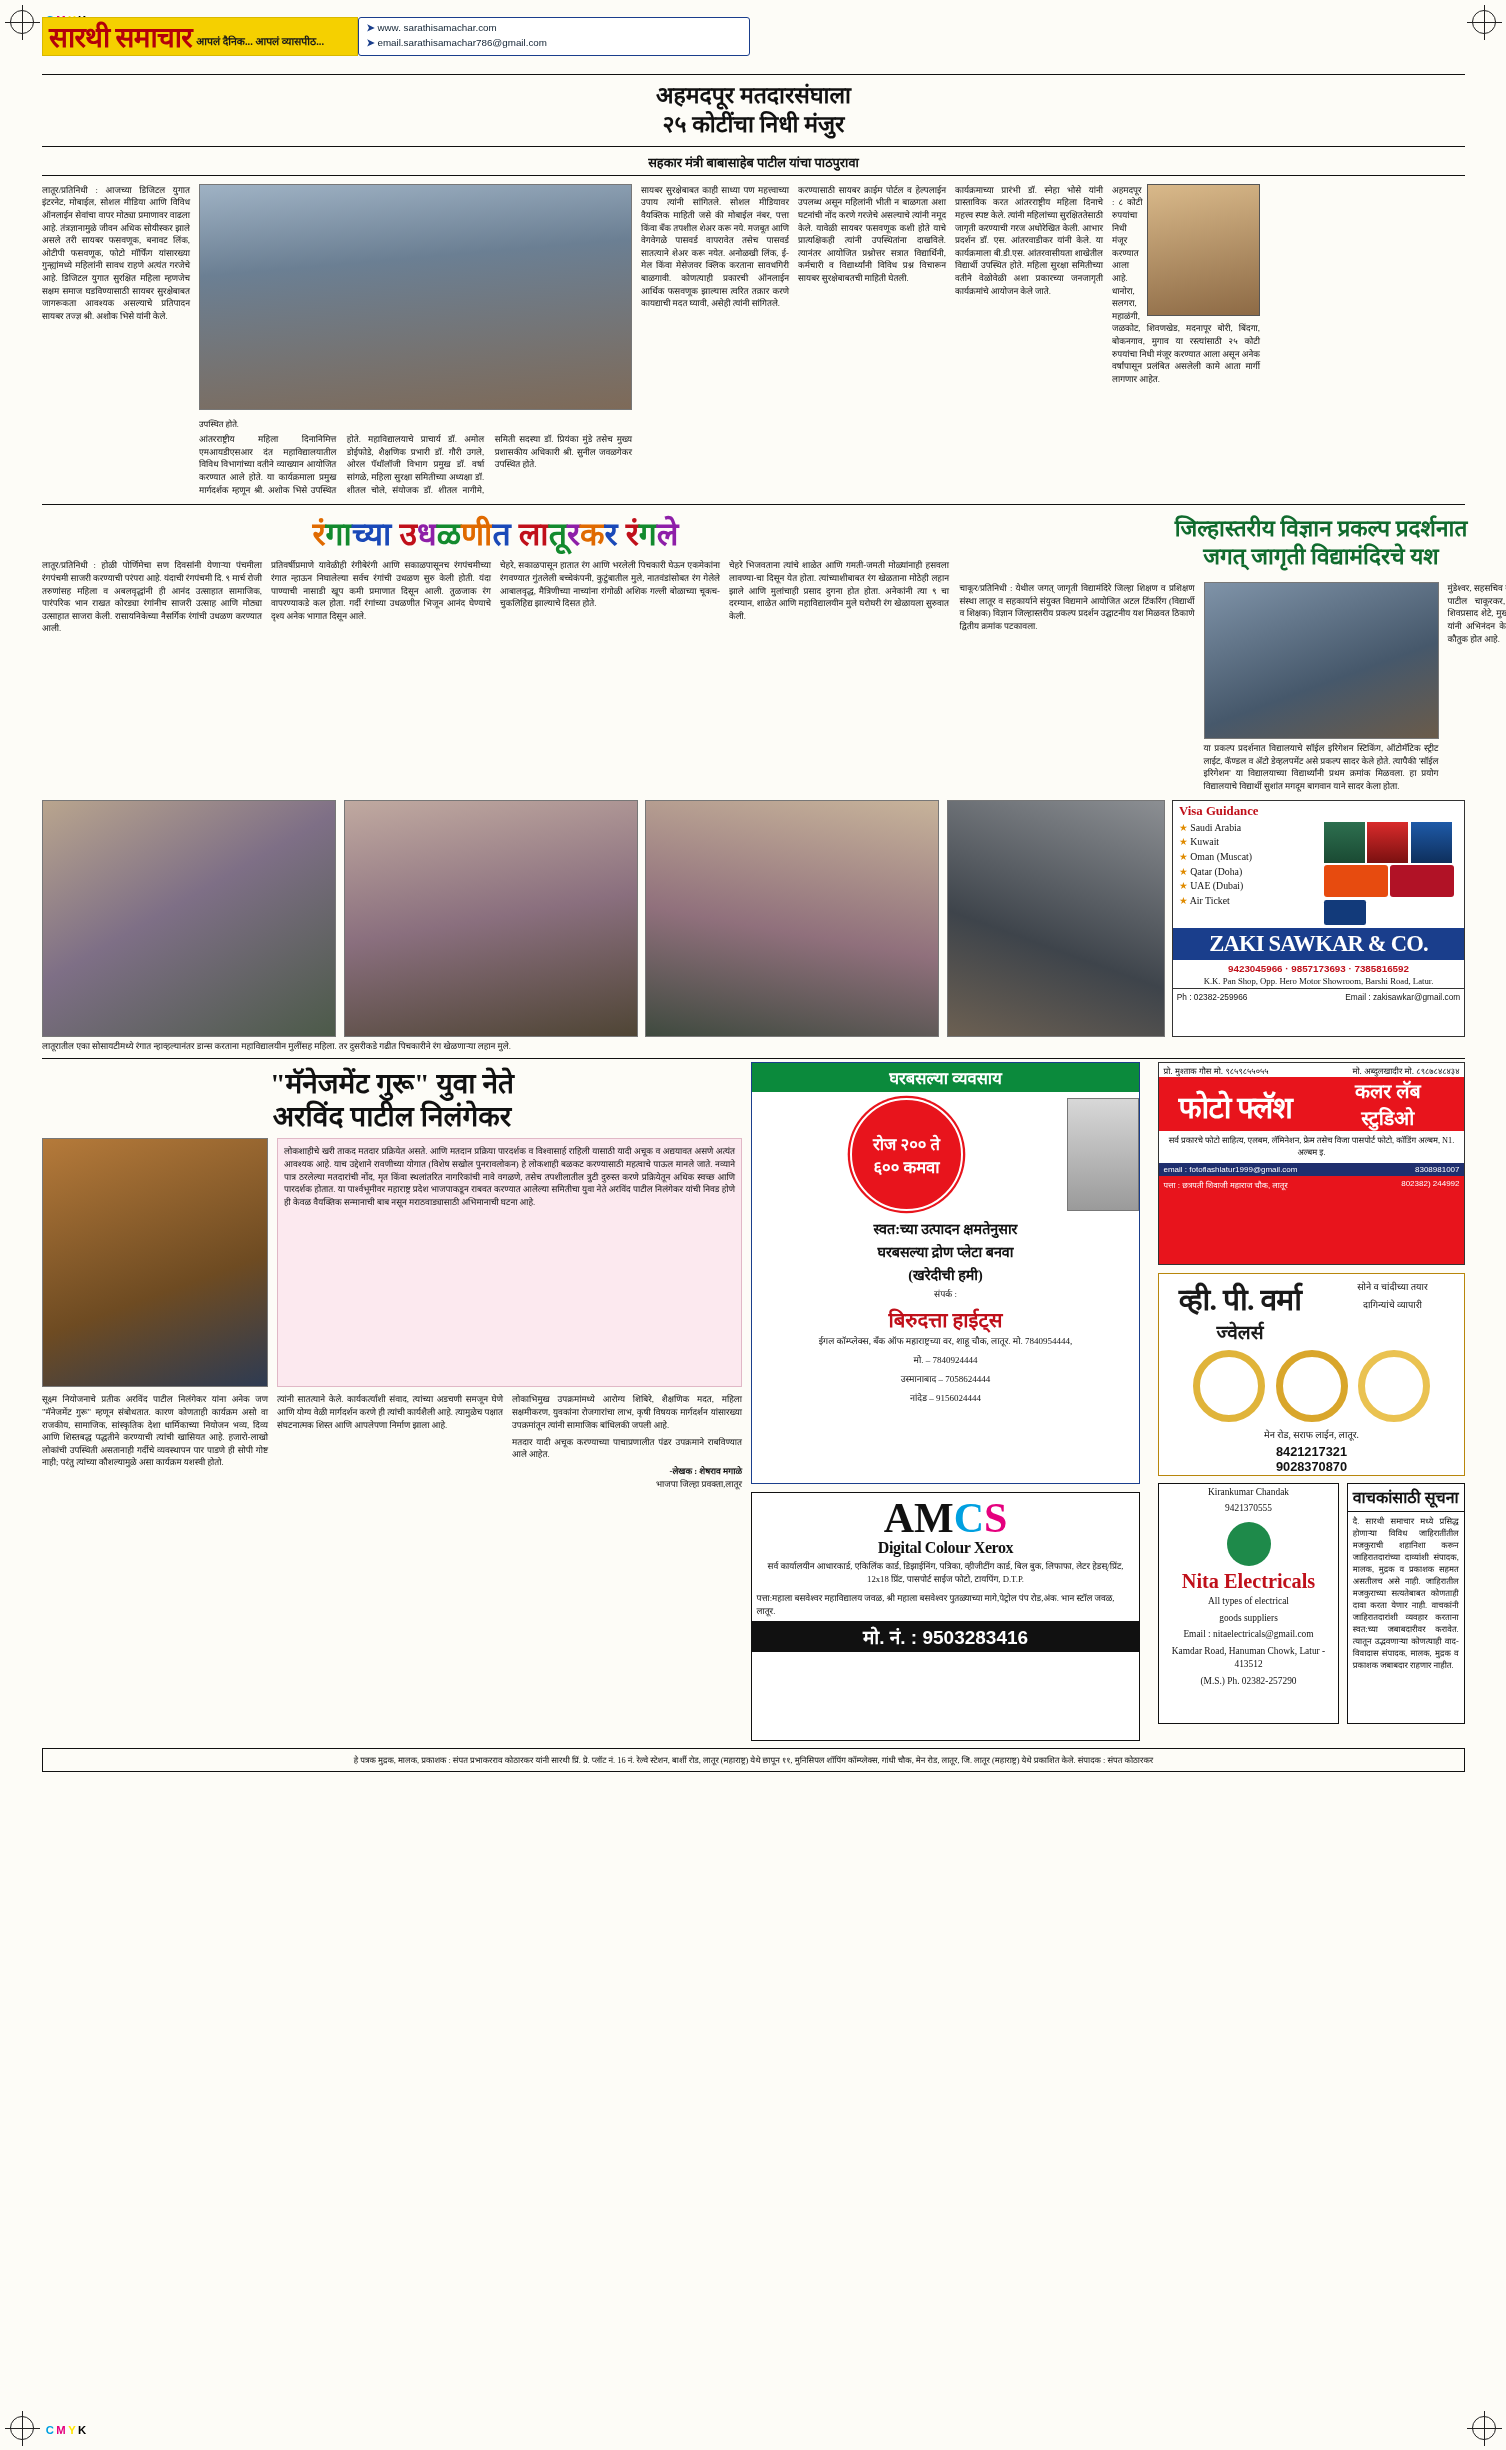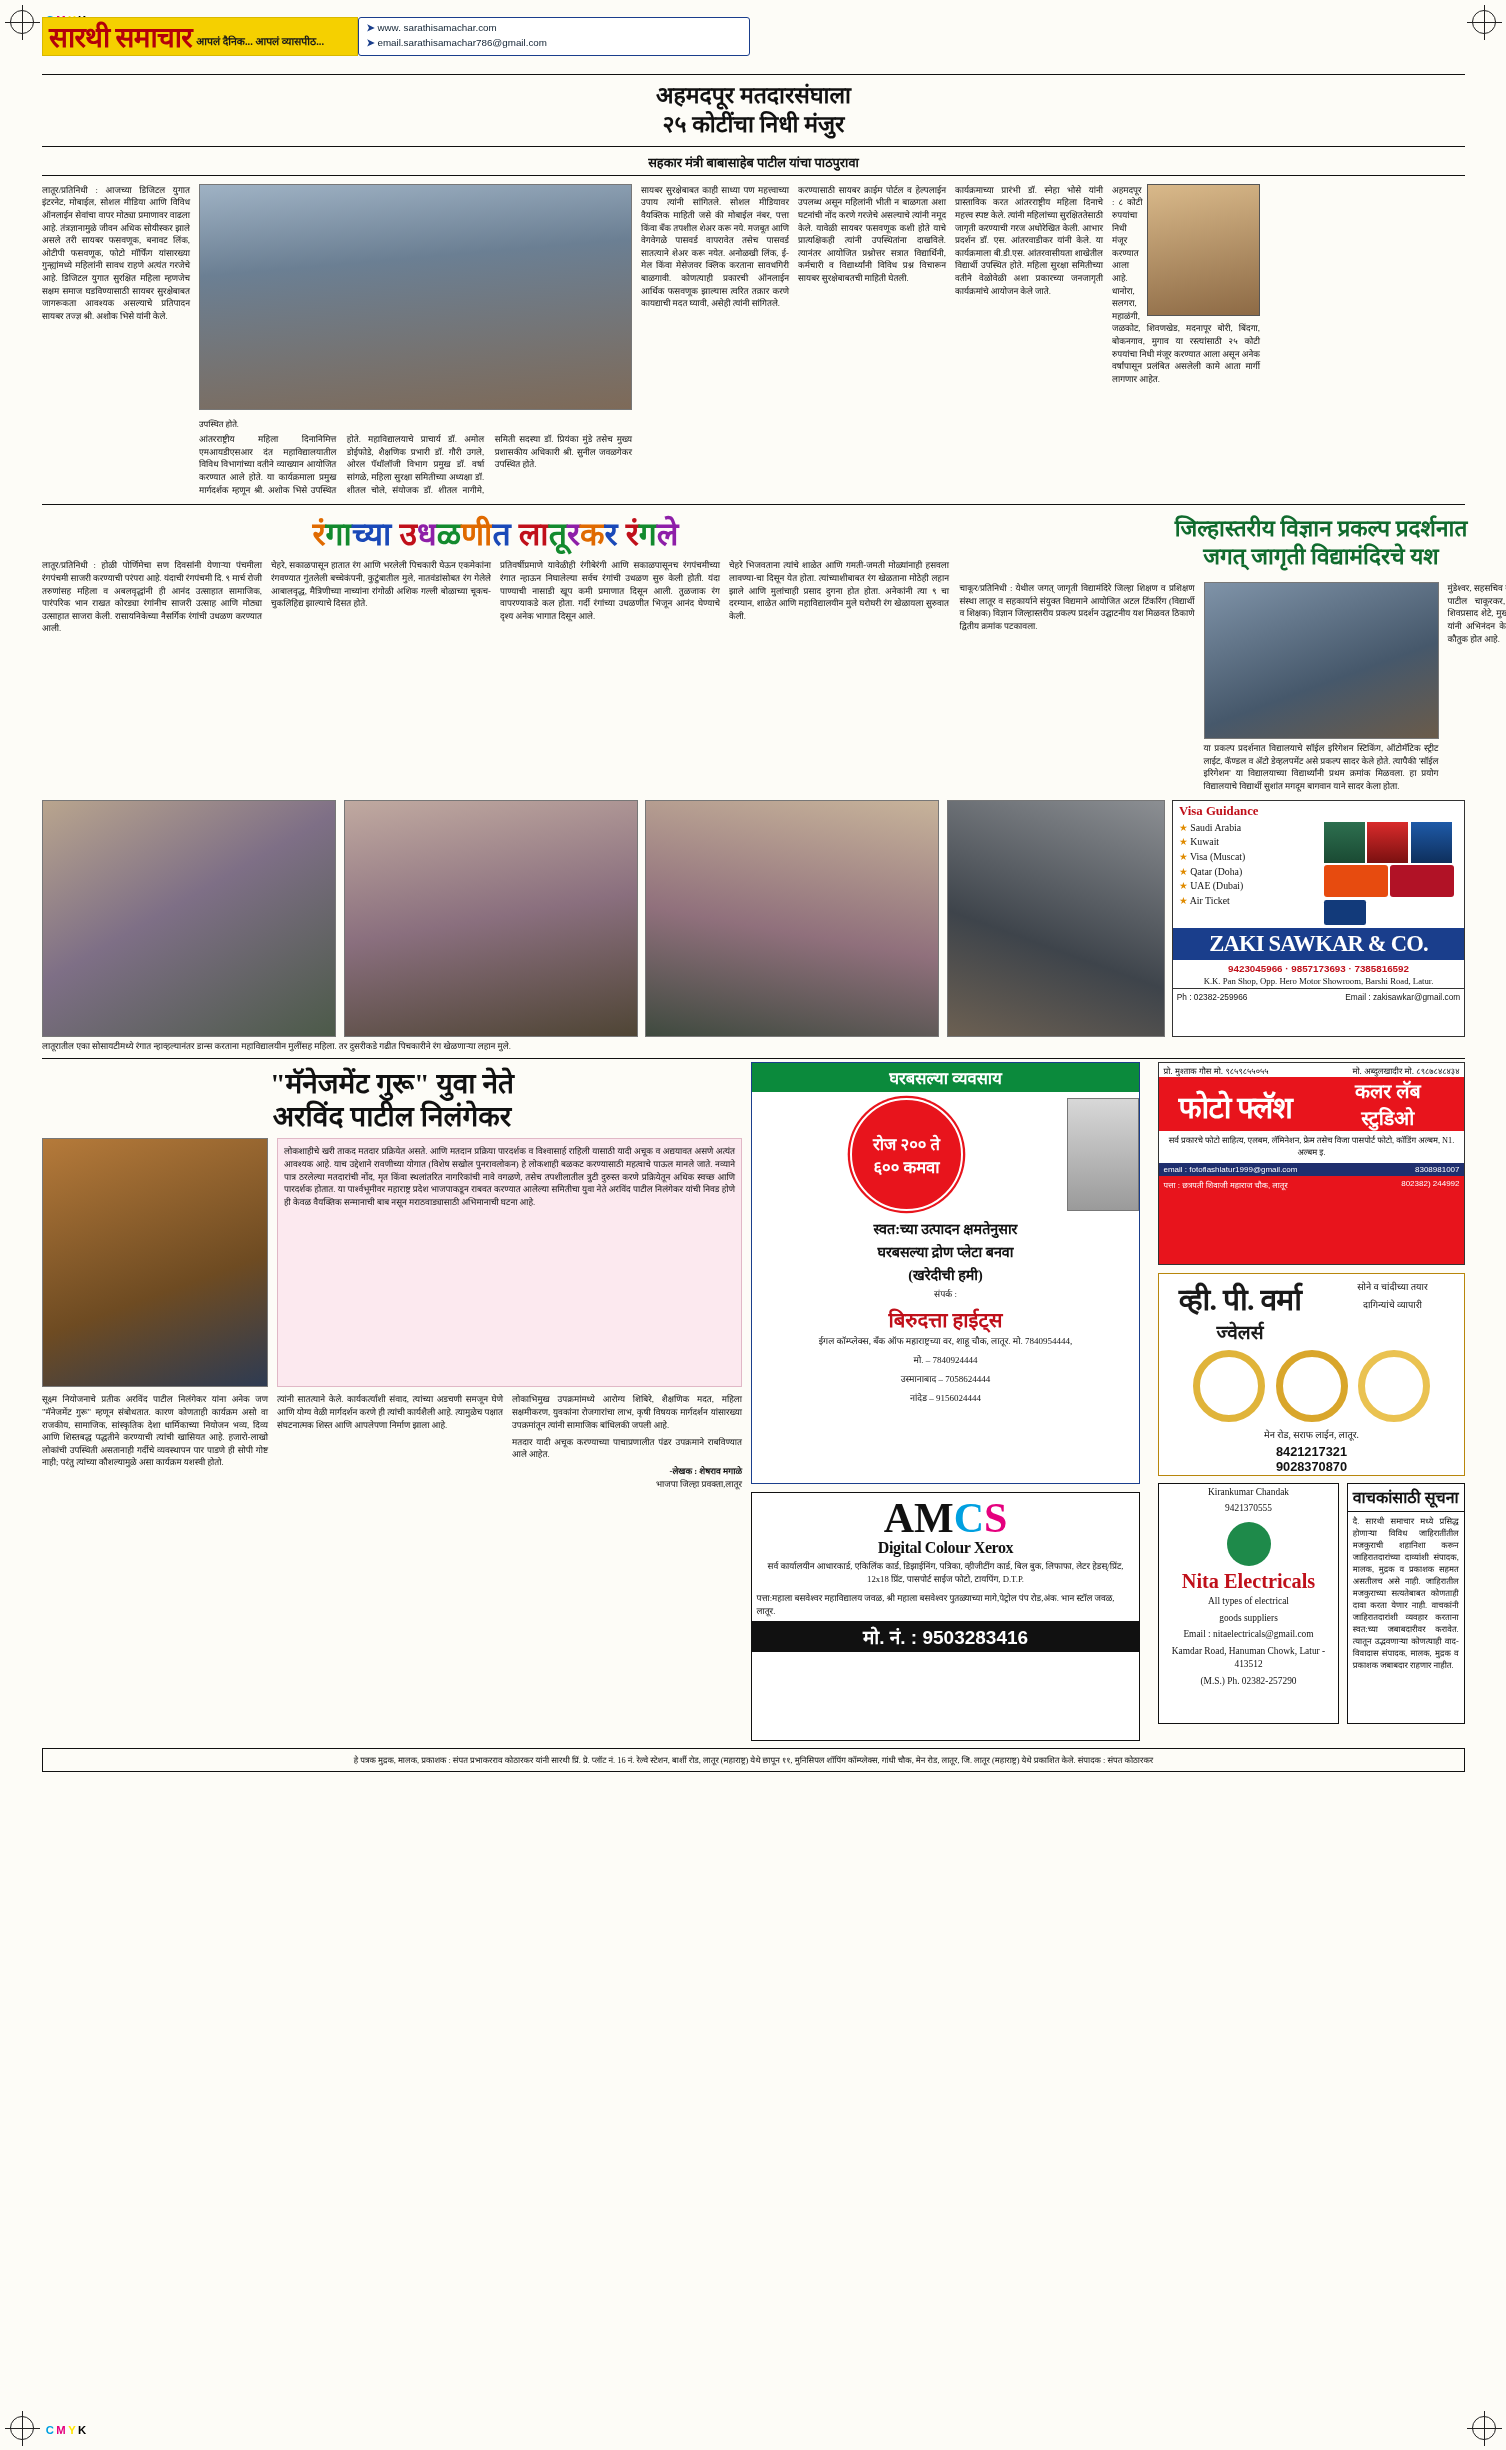--- a/index.html
+++ b/index.html
@@ -270,22 +270,22 @@
     <div class="sec2">
       <div class="sec2-left">
         <div class="rang-title">
           <span class="o">रं</span><span class="g">गा</span><span class="b">च्या</span>
           <span class="r">उ</span><span class="p">ध</span><span class="g">ळ</span><span class="o">णी</span><span class="b">त</span>
           <span class="r">ला</span><span class="g">तू</span><span class="p">र</span><span class="o">क</span><span class="b">र</span>
           <span class="r">रं</span><span class="g">ग</span><span class="p">ले</span>
         </div>
         <div class="sec2-cols">
           <div class="c4 col-text">लातूर/प्रतिनिधी : होळी पोर्णिमेचा सण दिवसांनी येणाऱ्या पंचमीला रंगपंचमी साजरी करण्याची परंपरा आहे. यंदाची रंगपंचमी दि. ९ मार्च रोजी तरुणांसह महिला व अबलवृद्धांनी ही आनंद उत्साहात सामाजिक, पारंपरिक भान राखत कोरड्या रंगांनीच साजरी उत्साह आणि मोठ्या उत्साहात साजरा केली. रासायनिकेच्या नैसर्गिक रंगांची उधळण करण्यात आली.</div>
+          <div class="c4 col-text">प्रतिवर्षीप्रमाणे यावेळीही रंगीबेरंगी आणि सकाळपासूनच रंगपंचमीच्या रंगात न्हाऊन निघालेल्या सर्वच रंगांची उधळण सुरु केली होती. यंदा पाण्याची नासाडी खूप कमी प्रमाणात दिसून आली. तुळजाक रंग वापरण्याकडे कल होता. गर्दी रंगांच्या उधळणीत भिजून आनंद घेण्याचे दृश्य अनेक भागात दिसून आले.</div>
           <div class="c4 col-text">चेहरे, सकाळपासून हातात रंग आणि भरलेली पिचकारी घेऊन एकमेकांना रंगवण्यात गुंतलेली बच्चेकंपनी, कुटुंबातील मुले, नातवंडांसोबत रंग गेलेले आबालवृद्ध, मैत्रिणीच्या नाच्यांना रांगोळी अशिक गल्ली बोळाच्या चूकच-चुकलिहिद्य झाल्याचे दिसत होते.</div>
-          <div class="c4 col-text">प्रतिवर्षीप्रमाणे यावेळीही रंगीबेरंगी आणि सकाळपासूनच रंगपंचमीच्या रंगात न्हाऊन निघालेल्या सर्वच रंगांची उधळण सुरु केली होती. यंदा पाण्याची नासाडी खूप कमी प्रमाणात दिसून आली. तुळजाक रंग वापरण्याकडे कल होता. गर्दी रंगांच्या उधळणीत भिजून आनंद घेण्याचे दृश्य अनेक भागात दिसून आले.</div>
           <div class="c4 col-text">चेहरे भिजवताना त्यांचे शाळेत आणि गमती-जमती मोळ्यांनाही हसवला लावण्या-चा दिसून येत होता. त्यांच्याशीबाबत रंग खेळताना मोठेही लहान झाले आणि मुलांचाही प्रसाद दुगना होत होता. अनेकांनी त्या ९ चा दरम्यान, शाळेत आणि महाविद्यालयीन मुले घरोघरी रंग खेळायला सुरुवात केली.</div>
         </div>
       </div>
 
       <div class="sec2-right">
         <div class="sci-title">
           <span>जिल्हास्तरीय विज्ञान प्रकल्प प्रदर्शनात</span><br>
           <span>जगत् जागृती विद्यामंदिरचे यश</span>
         </div>
         <div class="sec2r-cols">
@@ -314,21 +314,21 @@
       <div class="ps-item">
         <div class="photo" style="width:218px; height:237px; background:linear-gradient(200deg,#8c8f93,#3e444b 60%,#6c6052);"></div>
       </div>
 
       <div class="ad zaki" style="width:303px; height:237px;">
         <div class="zaki-head">Visa Guidance</div>
         <div style="display:flex;">
           <ul class="zaki-list" style="margin:0; flex:1;">
             <li>Saudi Arabia</li>
             <li>Kuwait</li>
-            <li>Visa (Muscat)</li>
+            <li>Oman (Muscat)</li>
             <li>Qatar (Doha)</li>
             <li>UAE (Dubai)</li>
             <li>Air Ticket</li>
           </ul>
           <div style="width:143px; display:flex; flex-wrap:wrap; align-content:flex-start; gap:2.3px; padding:3px;">
             <div style="width:41px;height:41px;background:linear-gradient(#2d6f4f,#1a4a33);"></div>
             <div style="width:41px;height:41px;background:linear-gradient(#d92b2b,#7a1010);"></div>
             <div style="width:41px;height:41px;background:linear-gradient(#1e5aa8,#0e2f5c);"></div>
             <div style="width:64px;height:32px;background:#e74b0f; border-radius:3px;"></div>
             <div style="width:64px;height:32px;background:#b11226; border-radius:3px;"></div>

